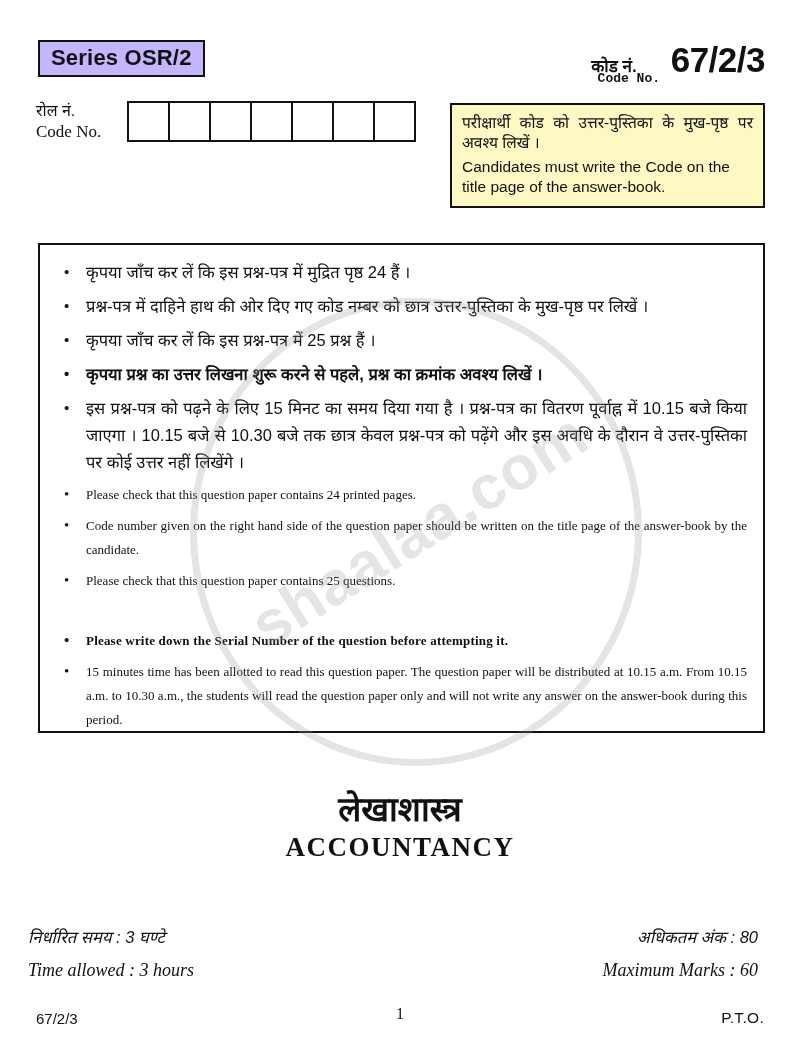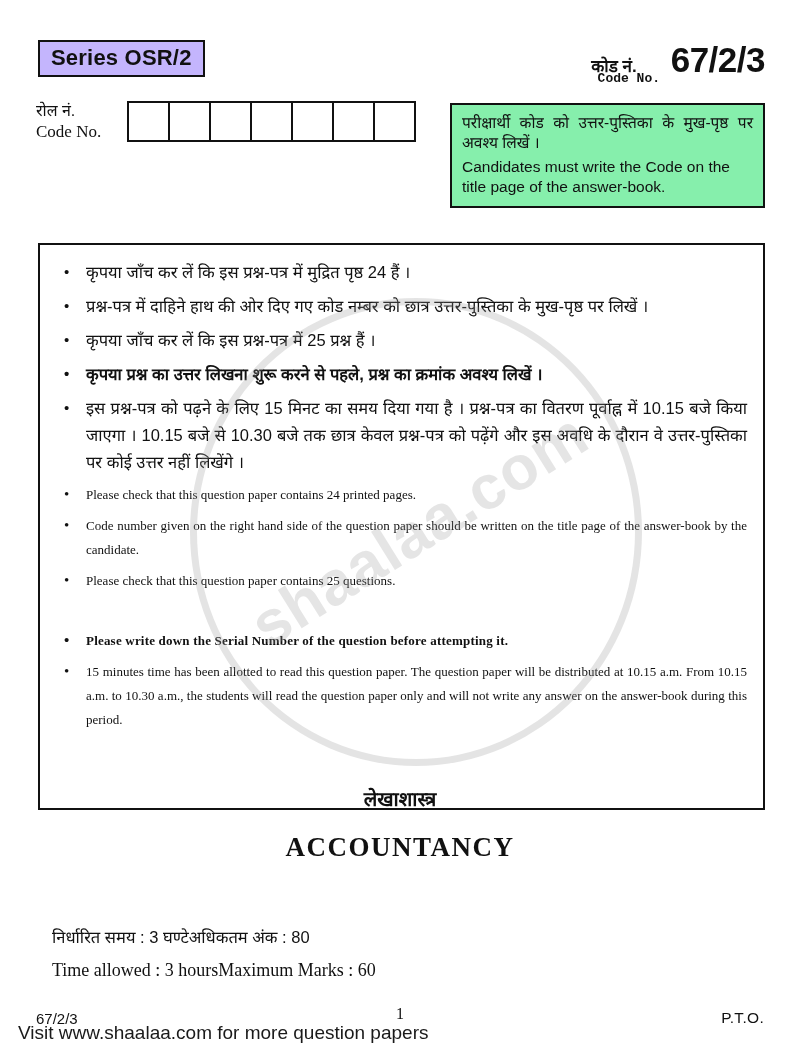--- a/index.html
+++ b/index.html
@@ -124,21 +124,21 @@
   }
 
   .candidates-box {
     position: absolute;
     left: 450px;
     top: 103px;
     width: 315px;
     border: 2px solid #111;
     box-sizing: border-box;
     padding: 8px 10px 9px 10px;
-    background: #86efac;
+    background: #fef9c3;
   }
   .cand-hi {
     font-family: "Liberation Sans", sans-serif;
     font-size: 15.5px;
     line-height: 20px;
     margin: 0 0 4px 0;
     text-align: justify;
   }
   .cand-en {
     font-family: Liberation Sans, sans-serif;
@@ -146,21 +146,21 @@
     line-height: 20px;
     margin: 0;
   }
 
   
   .instructions-box {
     position: absolute;
     left: 38px;
     top: 243px;
     width: 727px;
-    height: 567px;
+    height: 490px;
     border: 2px solid #111;
     box-sizing: border-box;
     padding: 14px 16px 10px 12px;
     background: transparent;
   }
   ul.instr {
     list-style: none;
     margin: 0;
     padding: 0;
   }
@@ -193,42 +193,43 @@
   li.en-item.bold { font-weight: 700; letter-spacing: 0.2px; margin-top: 36px; }
 
   
   .subject-hi {
     position: absolute;
     left: 0;
     top: 785px;
     width: 800px;
     text-align: center;
     font-family: "Liberation Sans", sans-serif;
-    font-size: 20px;
+    font-size: 34px;
     font-weight: 700;
   }
   .subject-en {
     position: absolute;
     left: 0;
     top: 832px;
     width: 800px;
     text-align: center;
     font-family: "Liberation Serif", serif;
     font-size: 27px;
     font-weight: 700;
     letter-spacing: 1.5px;
   }
 
   
   .meta-row {
     position: absolute;
-    left: 52px;
+    left: 28px;
     width: 730px;
     display: flex;
-    justify-content: flex-start;
+    justify-content: space-between;
+    font-style: italic;
   }
   .meta-hi { top: 925px; font-family: "Liberation Sans", sans-serif; font-size: 16.5px; }
   .meta-en { top: 960px; font-family: "Liberation Serif", serif; font-size: 18px; }
 
   
   .footer-code {
     position: absolute;
     left: 36px;
     top: 1010px;
     font-family: "Liberation Sans", sans-serif;
@@ -324,15 +325,14 @@
     <span>अधिकतम अंक : 80</span>
   </div>
   <div class="meta-row meta-en">
     <span>Time allowed : 3 hours</span>
     <span>Maximum Marks : 60</span>
   </div>
 
   <div class="footer-code">67/2/3</div>
   <div class="footer-page">1</div>
   <div class="footer-pto">P.T.O.</div>
-  <div class="footer-overlay">Visit www.shaalaa.com for more question papers</div>
 
 </div>
 
 </body></html>

